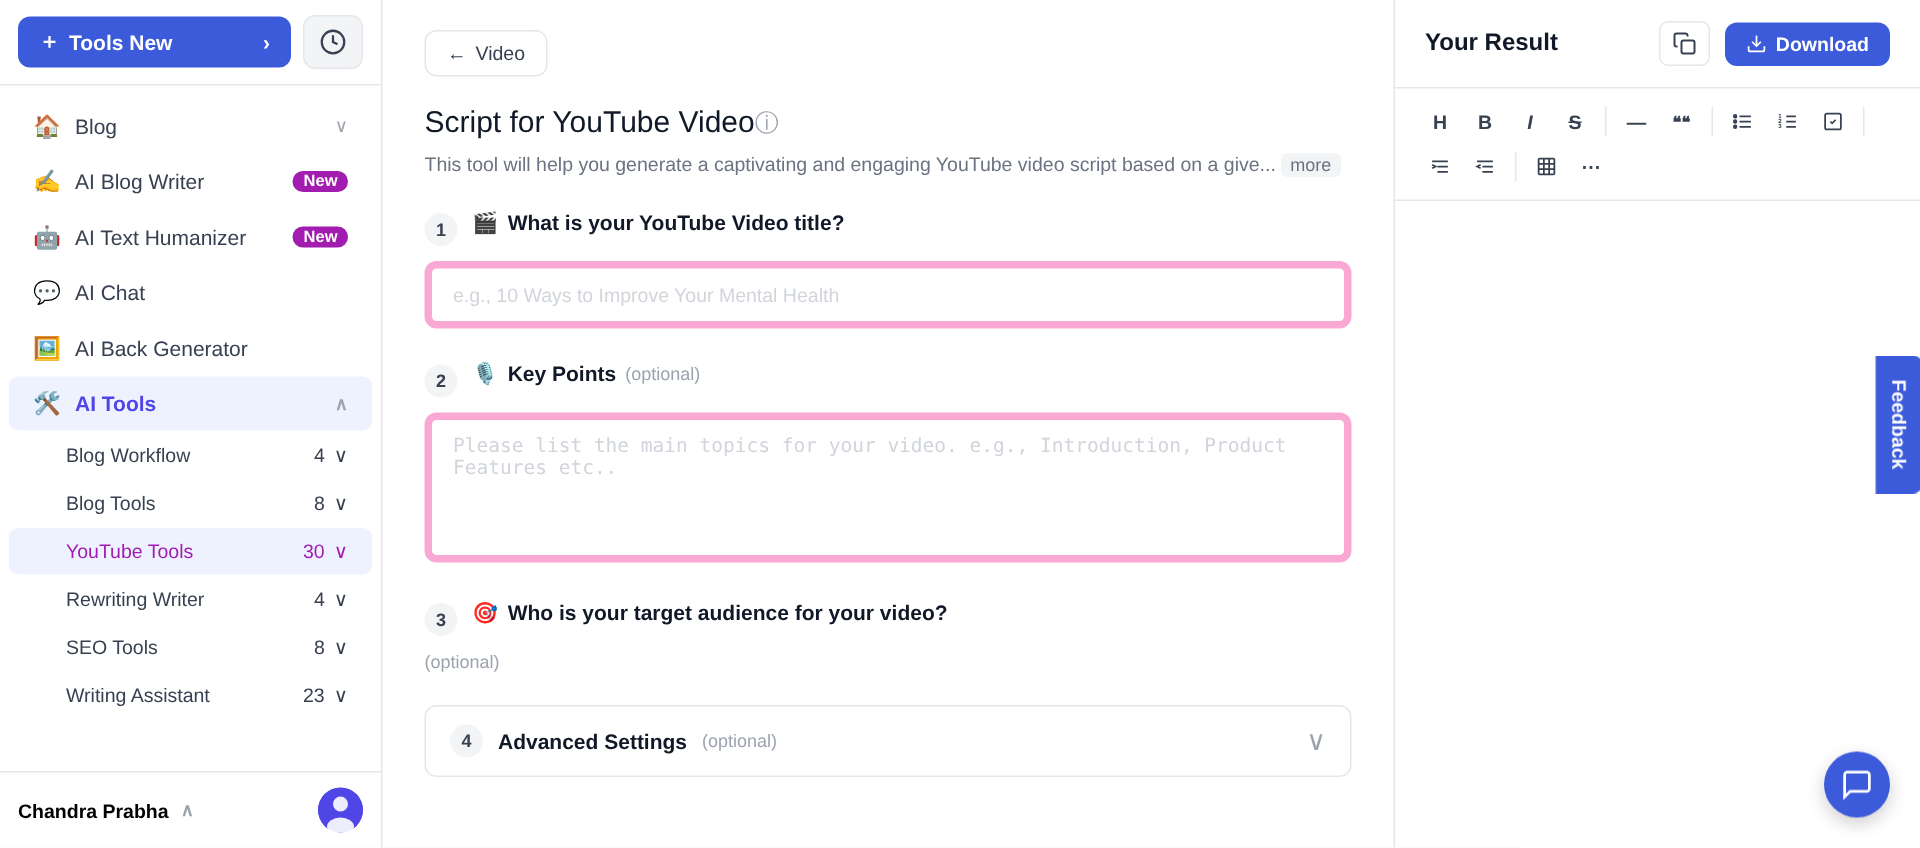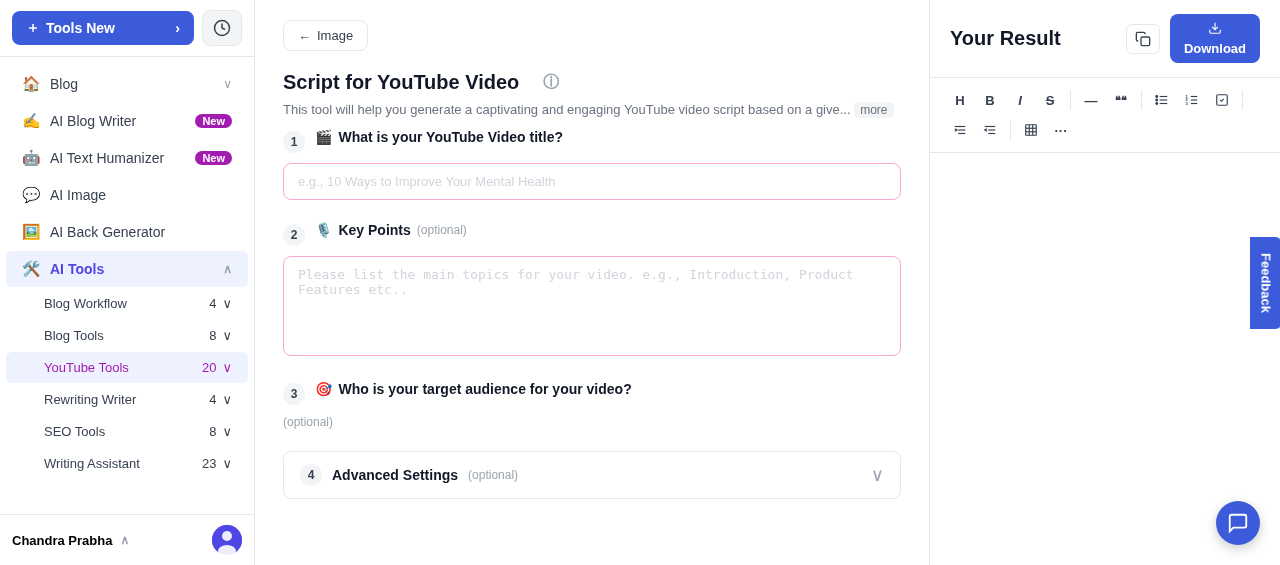--- a/index.html
+++ b/index.html
@@ -26,44 +26,44 @@
     .user-info { display: flex; align-items: center; gap: 8px; font-weight: 600; font-size: 13px; }
     .avatar { width: 30px; height: 30px; border-radius: 50%; background: linear-gradient(135deg, #6366f1, #8b5cf6); display: flex; align-items: center; justify-content: center; color: #fff; font-size: 12px; font-weight: 700; }
 
     
     .main { flex: 1; display: flex; flex-direction: column; overflow: hidden; }
     .content-area { display: flex; flex: 1; overflow: hidden; }
 
     
     .form-panel { width: 675px; background: #fff; border-right: 1px solid #e5e7eb; overflow-y: auto; padding: 20px 28px; }
     .back-btn { display: flex; align-items: center; gap: 6px; color: #374151; cursor: pointer; border: 1px solid #e5e7eb; background: #fff; padding: 7px 14px; border-radius: 8px; font-size: 13px; margin-bottom: 20px; width: fit-content; }
-    .form-title { font-size: 20px; font-weight: 700; color: #111827; margin-bottom: 6px; display: flex; align-items: center; gap: 24px; }
-    .form-desc { font-size: 13px; color: #6b7280; margin-bottom: 9px; line-height: 1.5; }
+    .form-title { font-size: 20px; font-weight: 400; color: #111827; margin-bottom: 6px; display: flex; align-items: center; gap: 0; }
+    .form-desc { font-size: 13px; color: #6b7280; margin-bottom: 20px; line-height: 1.5; }
     .more-btn { background: #f3f4f6; border: none; color: #6b7280; font-size: 12px; padding: 1px 6px; border-radius: 4px; cursor: pointer; }
 
     .form-section { margin-bottom: 22px; }
     .section-header { display: flex; align-items: flex-start; gap: 10px; margin-bottom: 10px; }
     .section-number { width: 22px; height: 22px; border-radius: 50%; background: #f3f4f6; color: #374151; font-size: 12px; font-weight: 700; display: flex; align-items: center; justify-content: center; flex-shrink: 0; margin-top: 2px; }
     .section-label { font-size: 14px; font-weight: 600; color: #111827; display: flex; align-items: center; gap: 6px; }
     .optional-tag { font-size: 12px; color: #9ca3af; font-weight: 400; }
-    .form-input { width: 100%; border: 1px solid #f9a8d4; border-radius: 8px; padding: 10px 14px; font-size: 13px; color: #374151; outline: none; resize: none; }
+    .form-input { width: 100%; border: 5px solid #f9a8d4; border-radius: 8px; padding: 10px 14px; font-size: 13px; color: #374151; outline: none; resize: none; }
     .form-input::placeholder { color: #d1d5db; }
     textarea.form-input { min-height: 100px; }
 
     .advanced-section { display: flex; align-items: center; justify-content: space-between; padding: 12px 16px; border: 1px solid #e5e7eb; border-radius: 8px; cursor: pointer; }
     .advanced-label { display: flex; align-items: center; gap: 10px; font-size: 14px; font-weight: 600; color: #111827; }
     .advanced-number { width: 22px; height: 22px; border-radius: 50%; background: #f3f4f6; color: #374151; font-size: 12px; font-weight: 700; display: flex; align-items: center; justify-content: center; }
 
     
     .result-panel { flex: 1; background: #fff; display: flex; flex-direction: column; overflow: hidden; }
     .result-header { display: flex; align-items: center; justify-content: space-between; padding: 14px 20px; border-bottom: 1px solid #e5e7eb; }
-    .result-title { font-size: 20px; font-weight: 700; color: #111827; }
+    .result-title { font-size: 16px; font-weight: 700; color: #111827; }
     .result-actions { display: flex; align-items: center; gap: 10px; }
     .copy-btn { background: #fff; border: 1px solid #e5e7eb; border-radius: 6px; padding: 6px 8px; cursor: pointer; display: flex; align-items: center; }
-    .download-btn { background: #3b5bdb; color: #fff; border: none; border-radius: 8px; padding: 7px 14px; font-size: 13px; font-weight: 600; cursor: pointer; display: flex; align-items: center; gap: 6px; flex-direction: column; }
+    .download-btn { background: #3b5bdb; color: #fff; border: none; border-radius: 8px; padding: 7px 14px; font-size: 13px; font-weight: 600; cursor: pointer; display: flex; align-items: center; gap: 6px; }
 
     .editor-toolbar { display: flex; align-items: center; gap: 2px; padding: 8px 16px; border-bottom: 1px solid #e5e7eb; flex-wrap: wrap; }
     .toolbar-btn { background: none; border: none; border-radius: 4px; padding: 4px 6px; cursor: pointer; color: #374151; font-size: 13px; font-weight: 600; display: flex; align-items: center; justify-content: center; min-width: 28px; height: 28px; }
     .toolbar-divider { width: 1px; height: 20px; background: #e5e7eb; margin: 0 4px; }
     .editor-content { flex: 1; padding: 20px; overflow-y: auto; }
 
     
     .chat-bubble { position: fixed; bottom: 20px; right: 20px; width: 44px; height: 44px; border-radius: 50%; background: #3b5bdb; display: flex; align-items: center; justify-content: center; cursor: pointer; box-shadow: 0 4px 12px rgba(0,0,0,0.2); }
 
     
@@ -115,21 +115,21 @@
       <span class="left">
         <span class="nav-icon">🤖</span>
         <span>AI Text Humanizer</span>
       </span>
       <span class="badge">New</span>
     </div>
 
     <div class="nav-item">
       <span class="left">
         <span class="nav-icon">💬</span>
-        <span>AI Image</span>
+        <span>AI Chat</span>
       </span>
     </div>
 
     <div class="nav-item">
       <span class="left">
         <span class="nav-icon">🖼️</span>
         <span>AI Back Generator</span>
       </span>
     </div>
 
@@ -151,21 +151,21 @@
     <div class="nav-sub-item">
       <span>Blog Tools</span>
       <span class="right">
         <span class="badge">8</span>
         <span class="chevron">∨</span>
       </span>
     </div>
     <div class="nav-sub-item active">
       <span>YouTube Tools</span>
       <span class="right">
-        <span class="badge">20</span>
+        <span class="badge">30</span>
         <span class="chevron">∨</span>
       </span>
     </div>
     <div class="nav-sub-item">
       <span>Rewriting Writer</span>
       <span class="right">
         <span class="badge">4</span>
         <span class="chevron">∨</span>
       </span>
     </div>
@@ -199,21 +199,21 @@
     </div>
   </div>
 </div>
 
 <div class="main">
   <div class="content-area">
 
     <div class="form-panel">
       <button class="back-btn">
         <span>←</span>
-        <span>Image</span>
+        <span>Video</span>
       </button>
 
       <div class="form-title">
         <span>Script for YouTube Video</span>
         <span style="color:#9ca3af;font-size:16px;">ⓘ</span>
       </div>
       <div class="form-desc">
         <span>This tool will help you generate a captivating and engaging YouTube video script based on a give...</span>
         <button class="more-btn">more</button>
       </div>

